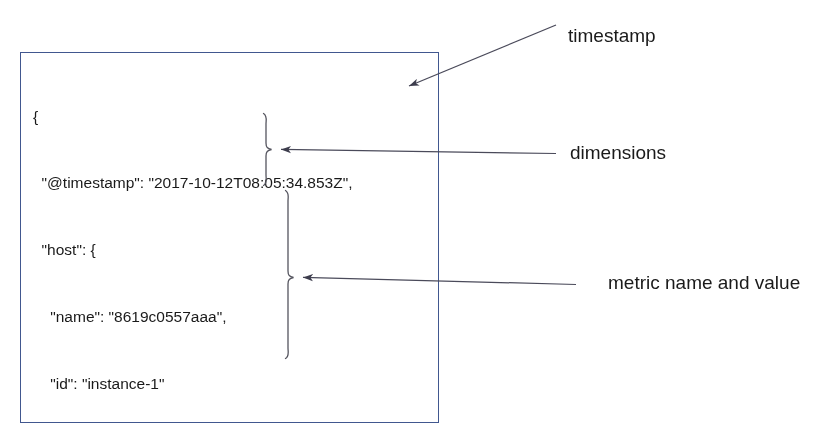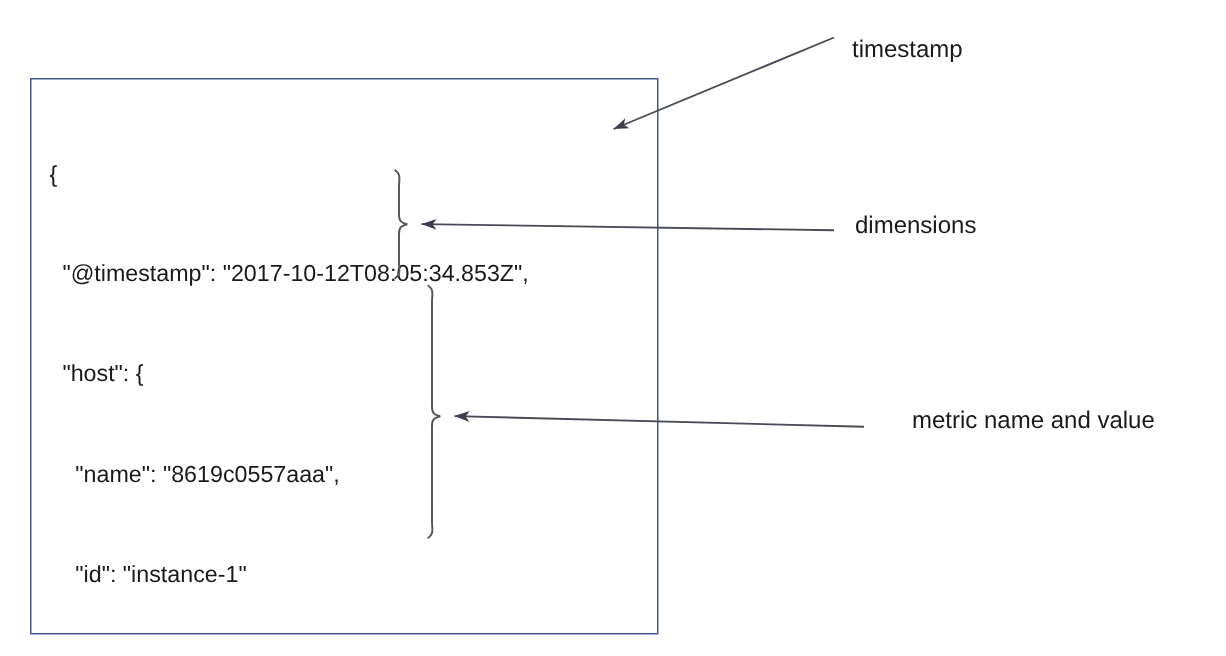--- a/index.html
+++ b/index.html
@@ -41,21 +41,21 @@
   #json-code .ln {
     display: block;
     white-space: pre;
     height: 22.3px;
   }
 
   
   .annot-label {
     position: absolute;
     font-family: "Liberation Sans", sans-serif;
-    font-size: 16px;
+    font-size: 19px;
     color: #1a1a1a;
     white-space: nowrap;
   }
   #label-timestamp { left: 568px; top: 25px; }
   #label-dimensions { left: 570px; top: 142px; }
   #label-metric { left: 608px; top: 272px; }
 
   
   #overlay {
     position: absolute;

